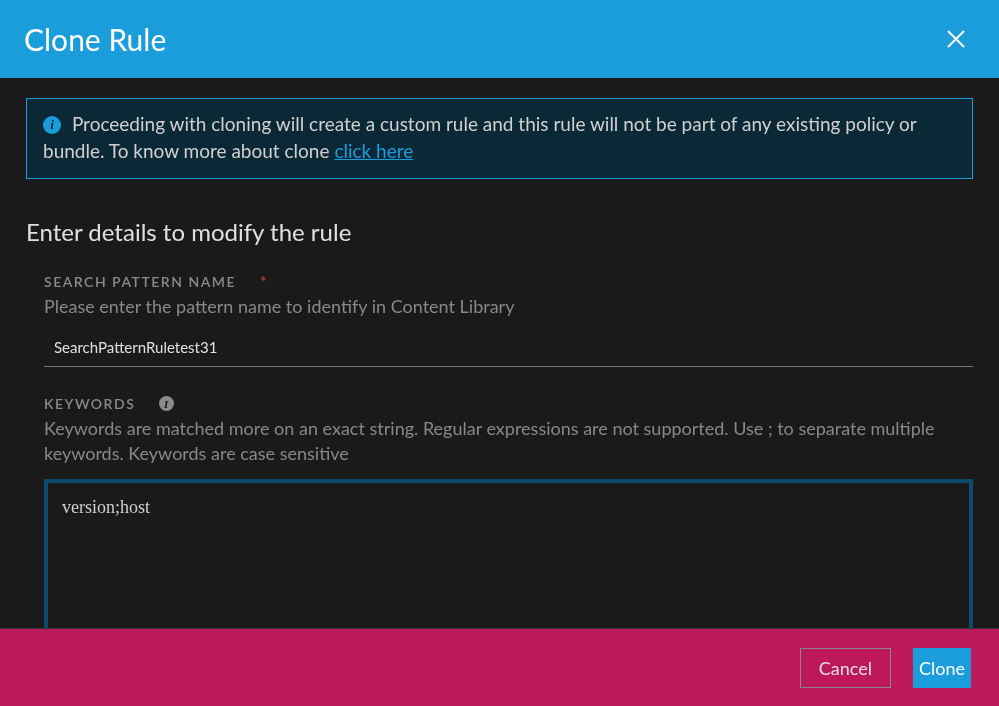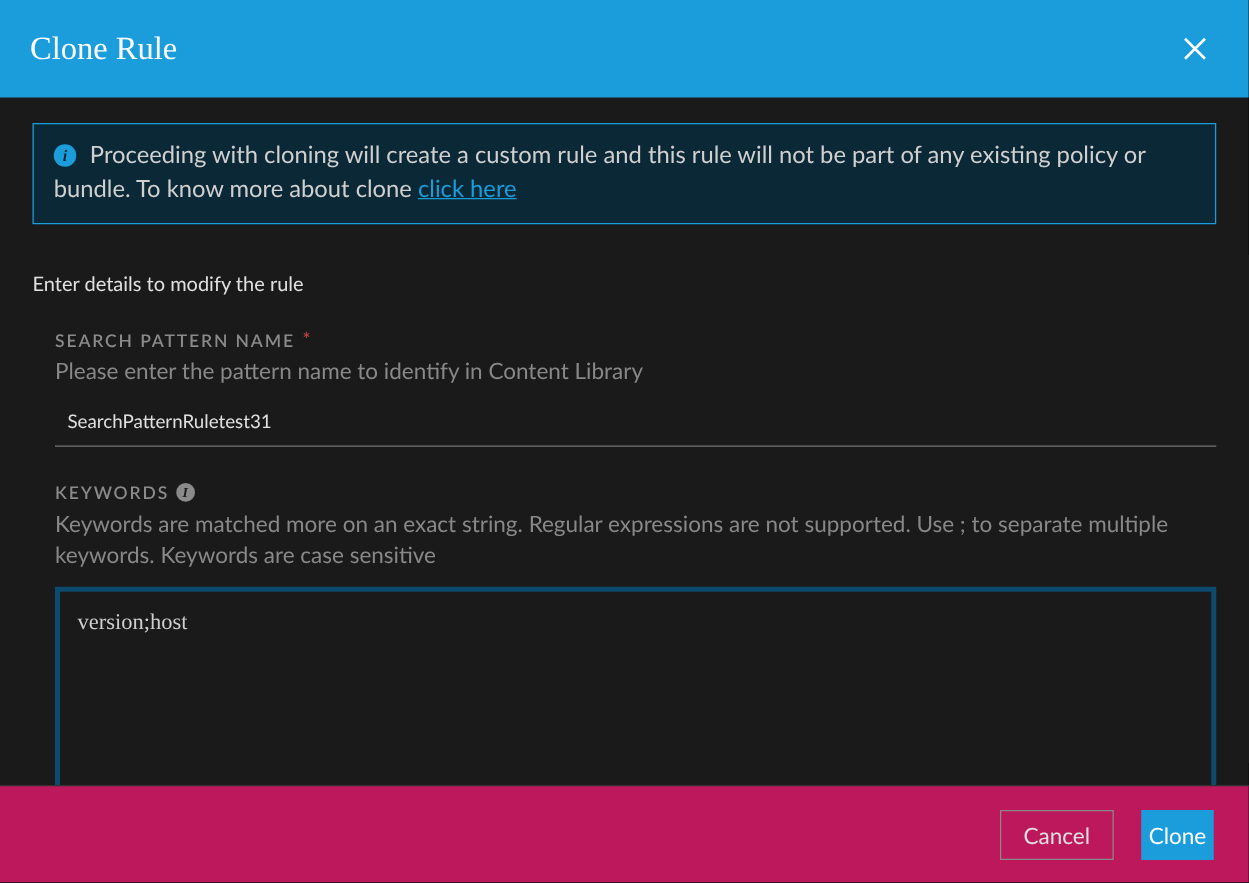--- a/index.html
+++ b/index.html
@@ -25,23 +25,22 @@
     .header {
       background: #1b9ddb;
       height: 78px;
       display: flex;
       align-items: center;
       justify-content: space-between;
       padding: 0 28px 0 24px;
     }
     .header-title {
       color: #fff;
-      font-size: 26px;
+      font-size: 30px;
       font-weight: 400;
-      font-family: Liberation Serif, serif;
     }
     .close-btn {
       color: #fff;
       font-size: 26px;
       cursor: pointer;
       width: 30px;
       height: 30px;
       display: flex;
       align-items: center;
       justify-content: center;
@@ -88,37 +87,37 @@
       font-style: italic;
       font-family: Georgia, serif;
     }
     .info-link {
       color: #1b9ddb;
       text-decoration: underline;
       cursor: pointer;
     }
     .section-prompt {
       color: #e0e0e0;
-      font-size: 16px;
+      font-size: 24px;
       margin-bottom: 26px;
     }
     .field-group {
       padding-left: 18px;
       margin-bottom: 28px;
     }
     .field-label {
       color: #8a8a8a;
       font-size: 14px;
       letter-spacing: 1.5px;
       text-transform: uppercase;
       font-weight: 600;
       margin-bottom: 4px;
       display: flex;
       align-items: center;
-      gap: 6px;
+      gap: 24px;
     }
     .required-asterisk {
       color: #c23f3f;
       font-size: 15px;
     }
     .help-icon {
       display: inline-flex;
       width: 15px;
       height: 15px;
       background: #8a8a8a;

